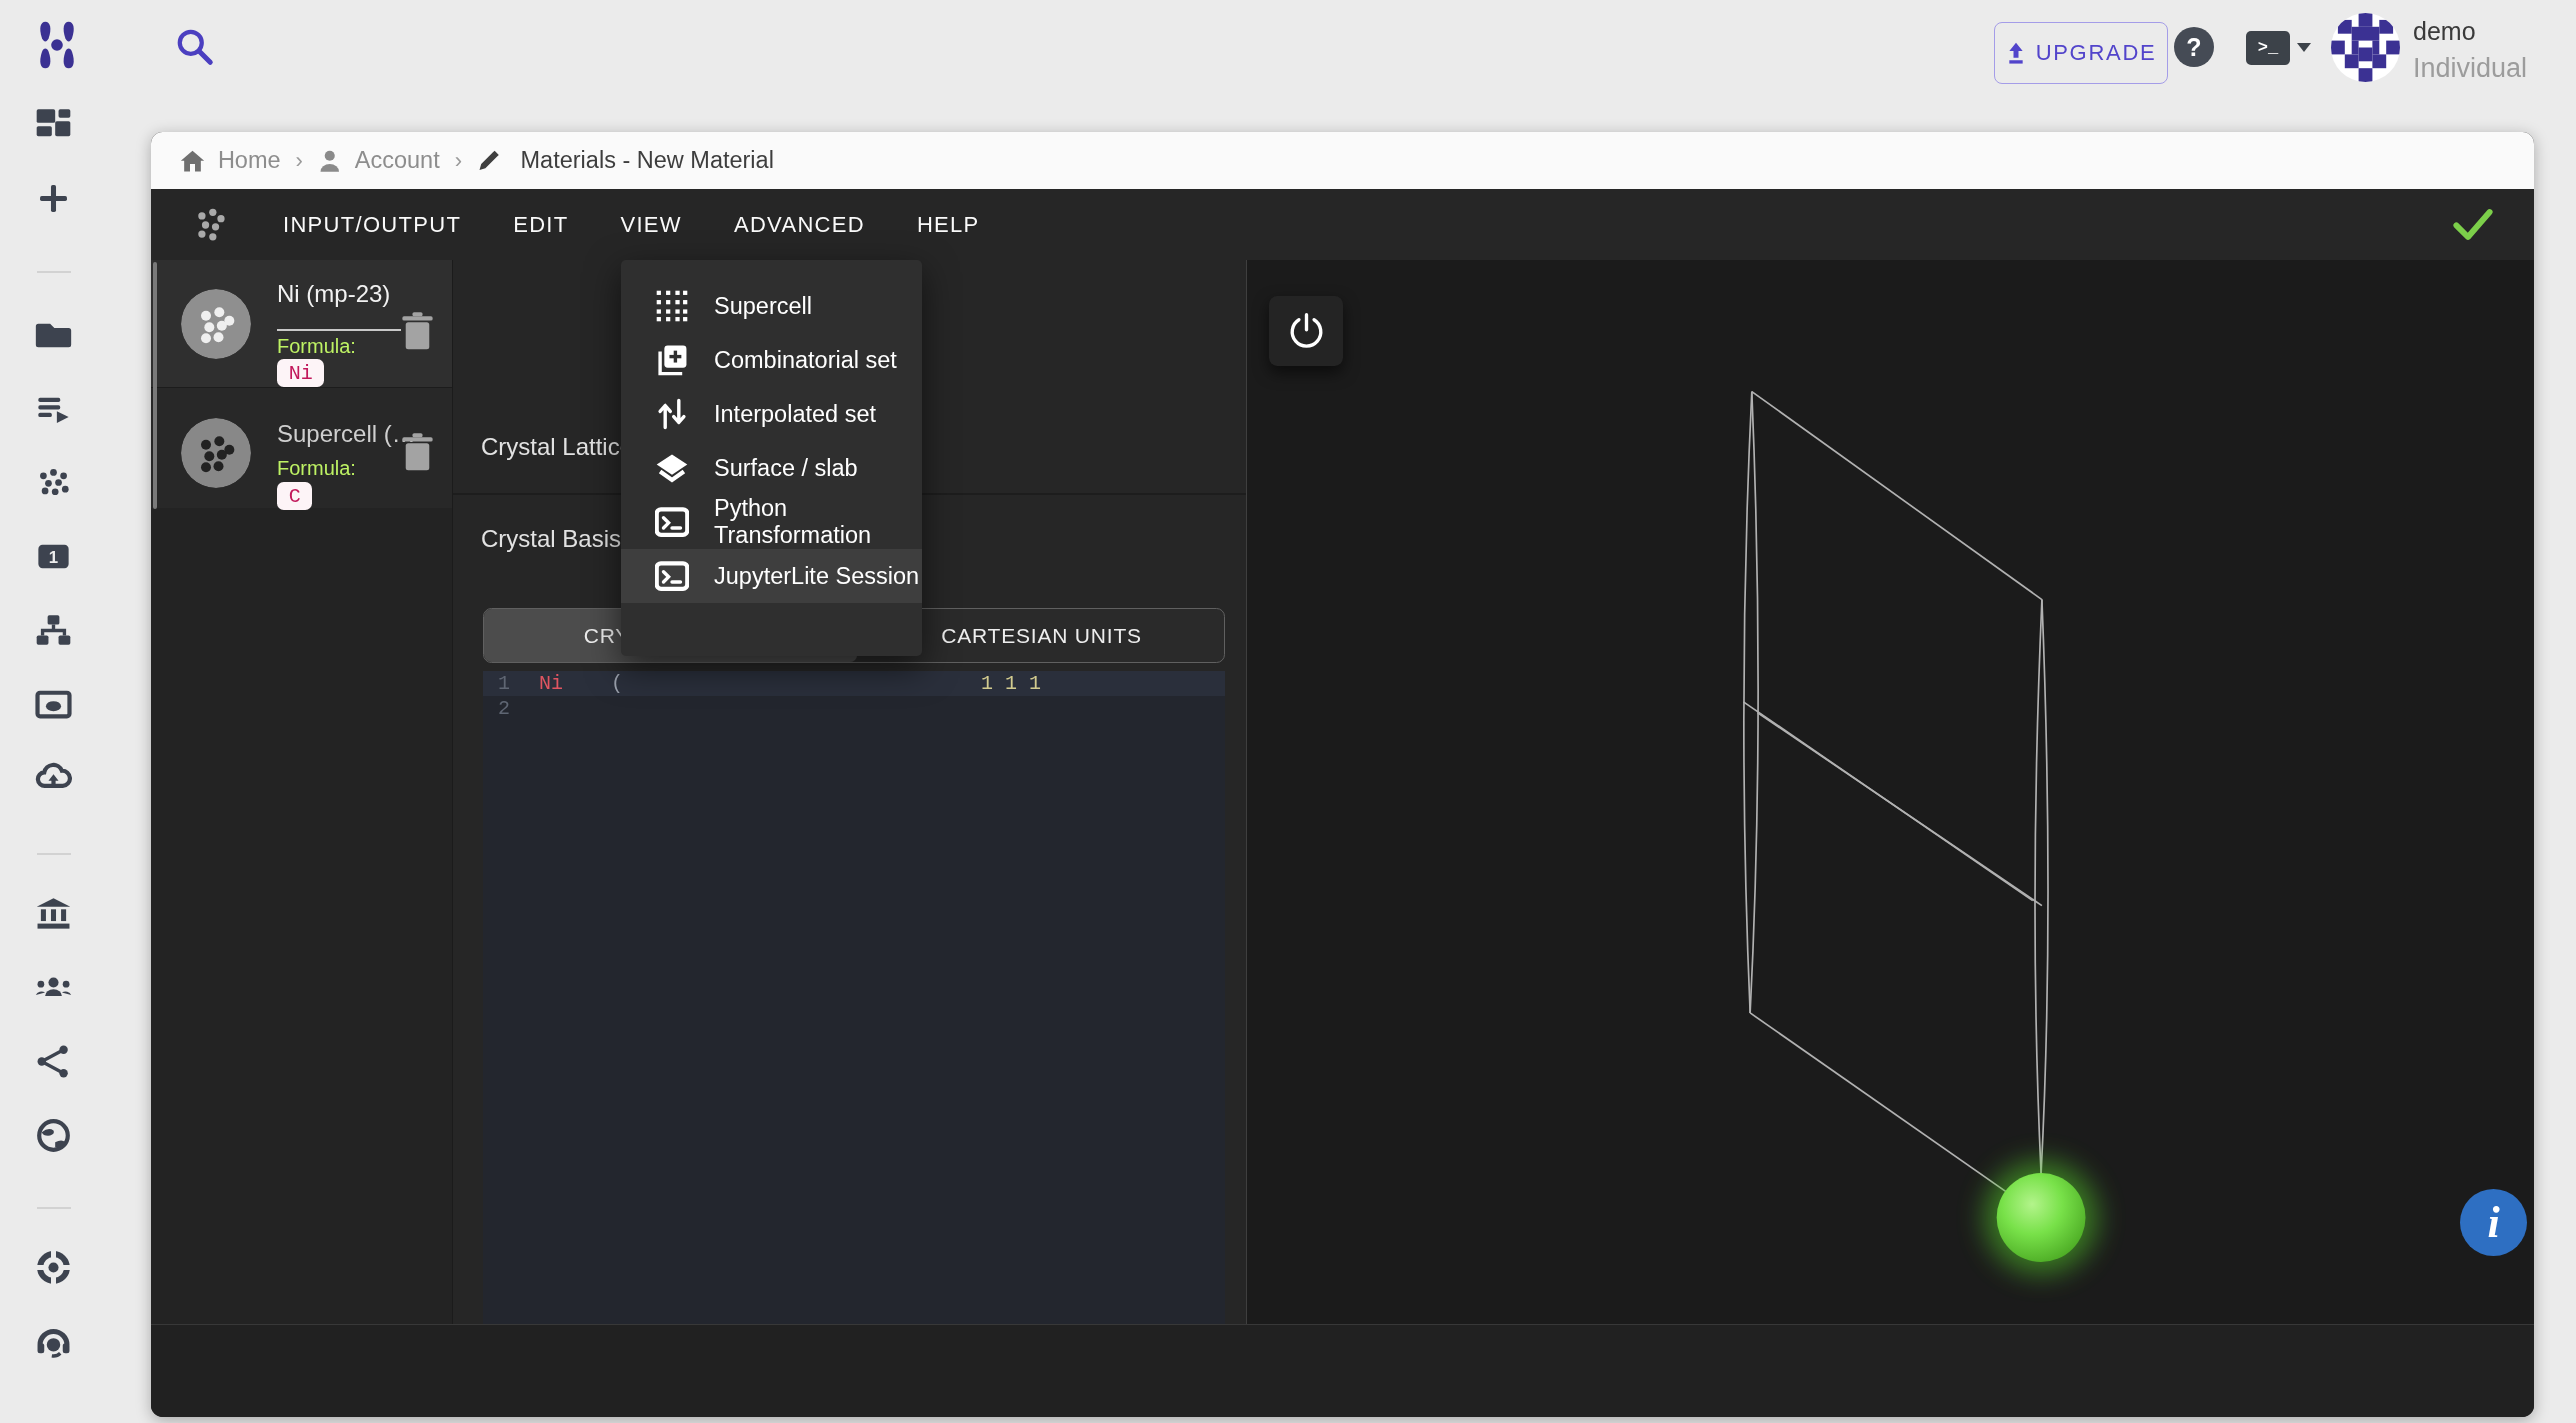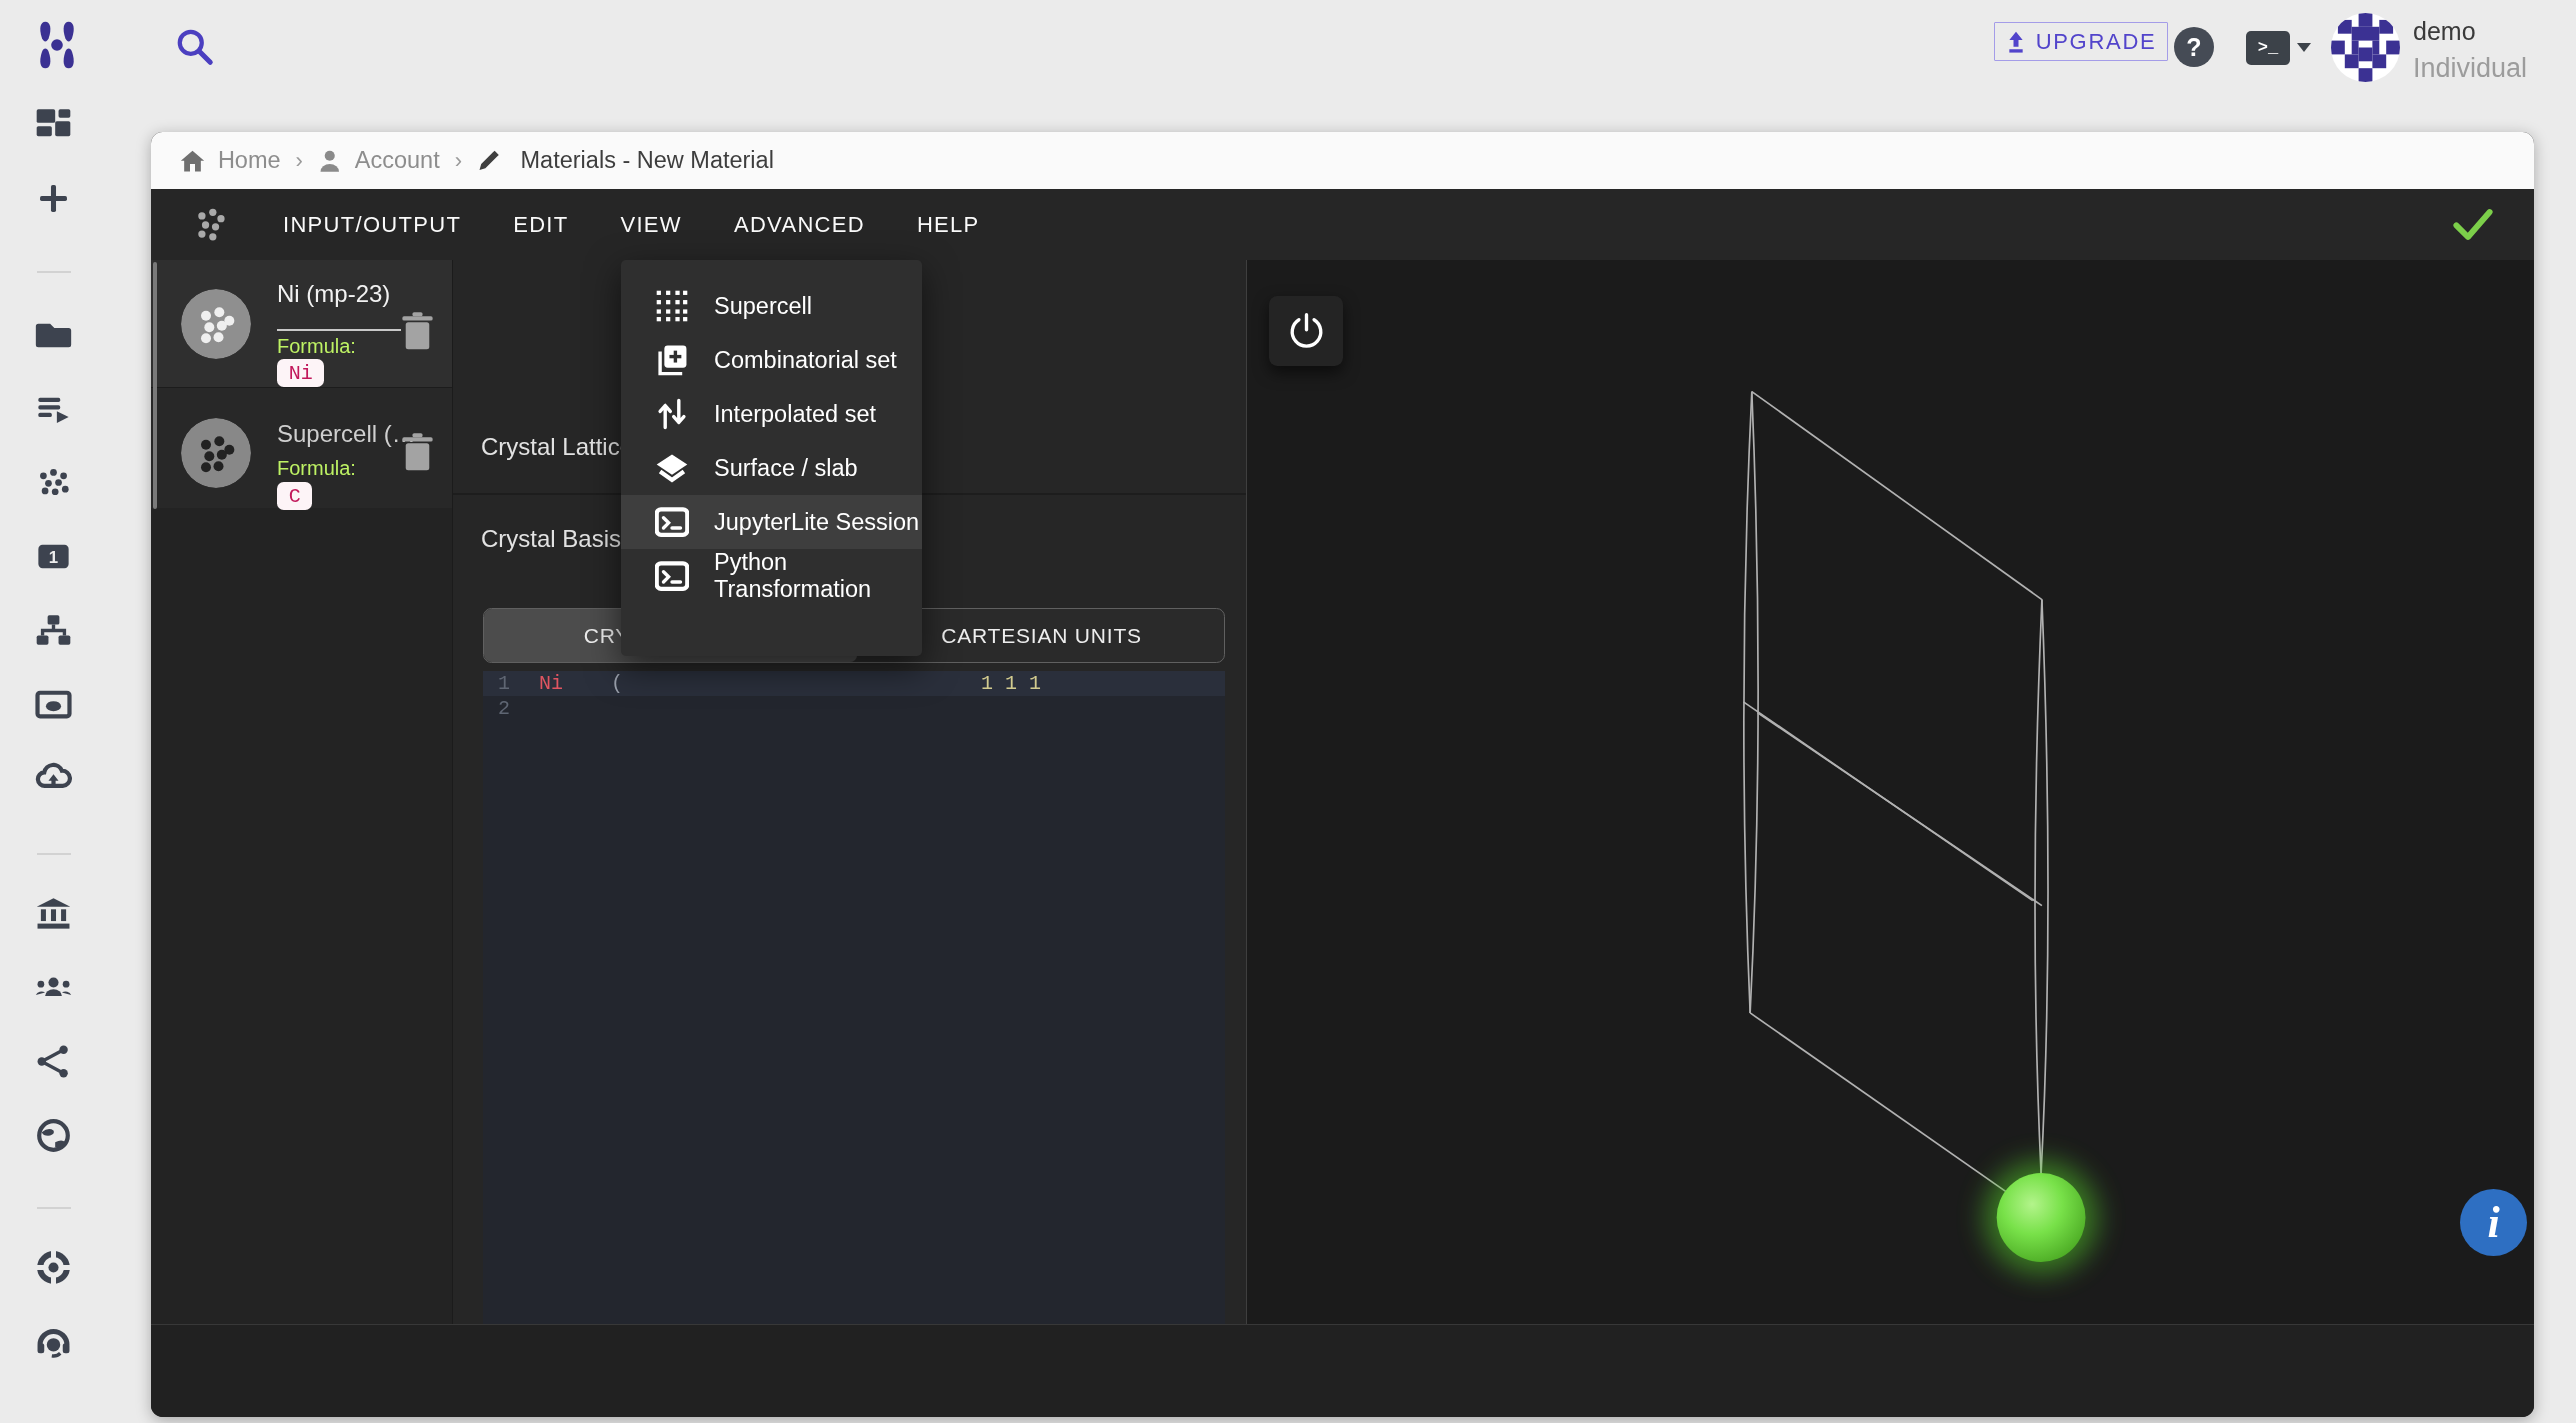--- a/index.html
+++ b/index.html
@@ -3,22 +3,22 @@
 <meta charset="utf-8">
 <style>
   * { margin:0; padding:0; box-sizing:border-box; }
   html,body { width:2576px; height:1424px; overflow:hidden;
     font-family:"Liberation Sans", sans-serif; background:#ebebeb; }
 
   
   #topbar { position:absolute; left:0; top:0; width:2576px; height:92px; }
   #logo { position:absolute; left:35px; top:20px; width:44px; height:50px; cursor:pointer; }
   #search-btn { position:absolute; left:173px; top:25px; width:44px; height:44px; cursor:pointer; }
-  #upgrade-btn { position:absolute; left:1994px; top:22px; width:174px; height:39px;
-    border:1.7px solid #a49ce8; border-radius:1px; color:#5244cb; display:flex;
+  #upgrade-btn { position:absolute; left:1994px; top:22px; width:174px; height:62px;
+    border:1.7px solid #a49ce8; border-radius:8px; color:#5244cb; display:flex;
     align-items:center; justify-content:center; gap:10px; font-size:22px; font-weight:500;
     letter-spacing:1.7px; background:transparent; cursor:pointer; }
   #help-btn { position:absolute; left:2174px; top:27px; width:40px; height:40px; border-radius:50%;
     background:#454b55; color:#fff; font-size:25px; font-weight:700; display:flex;
     align-items:center; justify-content:center; cursor:pointer; }
   #console-btn { position:absolute; left:2246px; top:30px; width:72px; height:35px; display:flex;
     align-items:center; gap:6.7px; cursor:pointer; }
   .console-box { width:44px; height:34px; background:#3c4249; border-radius:5px; color:#fff;
     font-family:"Liberation Mono", monospace; font-size:17px; font-weight:700; display:flex;
     align-items:center; justify-content:center; }
@@ -493,30 +493,30 @@
     </svg>
     <span>Interpolated set</span>
   </div>
   <div class="dd-item">
     <svg class="dd-ico" viewBox="0 0 40 40">
       <path d="M20 4 L38 16 L20 28 L2 16 Z" fill="#fff"></path>
       <path d="M6 24 L20 34 L34 24" fill="none" stroke="#fff" stroke-width="5"></path>
     </svg>
     <span>Surface / slab</span>
   </div>
+  <div class="dd-item">
+    <svg class="dd-ico" viewBox="0 0 40 40">
+      <rect x="2" y="5" width="36" height="30" rx="5" fill="none" stroke="#fff" stroke-width="5"></rect>
+      <path d="M10 15 L16 21 L10 27" fill="none" stroke="#fff" stroke-width="4" stroke-linecap="round"></path>
+      <line x1="20" y1="27" x2="30" y2="27" stroke="#fff" stroke-width="4" stroke-linecap="round"></line>
+    </svg>
+    <span>Python Transformation</span>
+  </div>
   <div class="dd-item highlighted">
     <svg class="dd-ico" viewBox="0 0 40 40">
       <rect x="2" y="5" width="36" height="30" rx="5" fill="none" stroke="#fff" stroke-width="5"></rect>
       <path d="M10 15 L16 21 L10 27" fill="none" stroke="#fff" stroke-width="4" stroke-linecap="round"></path>
       <line x1="20" y1="27" x2="30" y2="27" stroke="#fff" stroke-width="4" stroke-linecap="round"></line>
     </svg>
     <span>JupyterLite Session</span>
   </div>
-  <div class="dd-item">
-    <svg class="dd-ico" viewBox="0 0 40 40">
-      <rect x="2" y="5" width="36" height="30" rx="5" fill="none" stroke="#fff" stroke-width="5"></rect>
-      <path d="M10 15 L16 21 L10 27" fill="none" stroke="#fff" stroke-width="4" stroke-linecap="round"></path>
-      <line x1="20" y1="27" x2="30" y2="27" stroke="#fff" stroke-width="4" stroke-linecap="round"></line>
-    </svg>
-    <span>Python Transformation</span>
-  </div>
 </div>
 
 
 </body></html>

